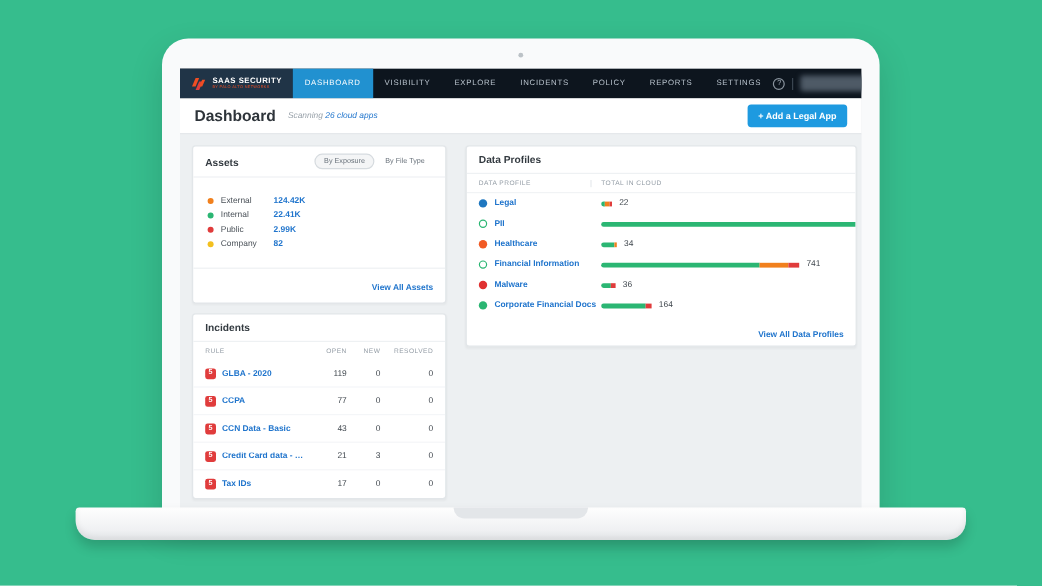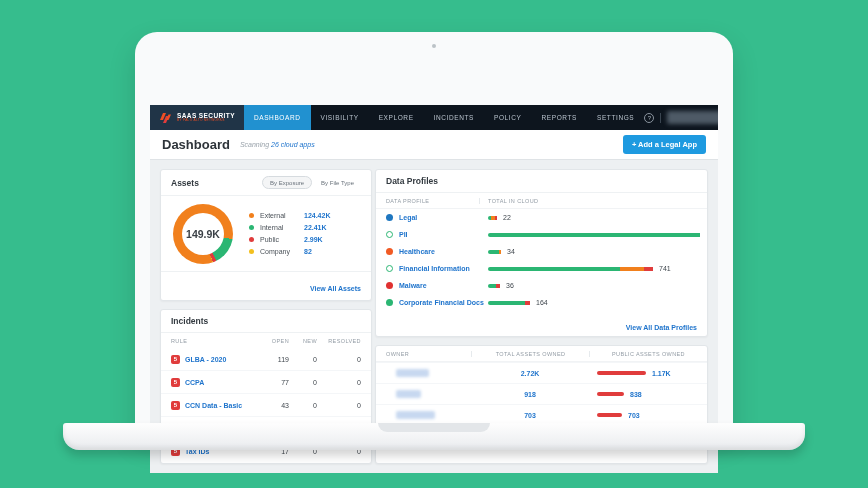--- a/index.html
+++ b/index.html
@@ -5,21 +5,21 @@
   * { margin:0; padding:0; box-sizing:border-box; }
   html,body { width:868px; height:488px; overflow:hidden; }
   body { background:#36bd8d; font-family:"Liberation Sans", sans-serif; position:relative; }
 
   
   .laptop-shell { position:absolute; left:135px; top:32px; width:598px; height:401px;
     background:#f9fafb; border-radius:22px 22px 8px 8px; box-shadow:0 12px 28px rgba(0,0,0,.14); }
   .webcam { position:absolute; top:12px; left:50%; transform:translateX(-50%);
     width:4px; height:4px; border-radius:50%; background:#bcc2c7; }
   .screen { position:absolute; left:15px; top:25px; width:568px; height:368px;
-    background:#edf0f2; overflow:hidden; display:flex; flex-direction:column;margin-top:48px; }
+    background:#edf0f2; overflow:hidden; display:flex; flex-direction:column; }
   .laptop-base { position:absolute; left:63px; top:423px; width:742px; height:27px;
     background:linear-gradient(#fefefe,#e9ebee); border-radius:3px 3px 16px 16px;
     box-shadow:0 6px 10px rgba(0,0,0,.17), inset 0 -3px 5px rgba(0,0,0,.07); }
   .base-notch { position:absolute; left:50%; top:0; transform:translateX(-50%);
     width:112px; height:9px; background:#e3e6e9; border-radius:0 0 9px 9px; }
 
   
   .navbar { height:25px; background:#0d151e; display:flex; align-items:stretch; flex:none; }
   .brand { background:#203447; display:flex; align-items:center; gap:5px; padding:0 9px; }
   .brand-logo { width:13px; height:12px; flex:none; }
@@ -38,23 +38,23 @@
   
   .page-header { height:30px; background:#fff; display:flex; align-items:center;
     padding:0 12px; border-bottom:1px solid #dfe3e6; flex:none; }
   .page-title { font-size:13px; font-weight:bold; color:#2e343a; }
   .scanning { margin-left:10px; font-style:italic; font-size:7px; color:#9aa3ab; }
   .scanning a, .link { color:#1f74cc; text-decoration:none; cursor:pointer; }
   .add-btn { margin-left:auto; background:#1e9ae0; color:#fff; font-size:7.5px; font-weight:bold;
     border:none; border-radius:3px; padding:5px 9px; cursor:pointer; }
 
   
-  .content { flex:1; display:flex; gap:3px; padding:9px 10px; overflow:hidden; }
+  .content { flex:1; display:flex; gap:16px; padding:9px 10px; overflow:hidden; }
   .col-left { width:212px; flex:none; display:flex; flex-direction:column; gap:8px; }
-  .col-right { flex:1; display:flex; flex-direction:column; gap:8px; min-width:0;justify-content:flex-end; }
+  .col-right { flex:1; display:flex; flex-direction:row; gap:8px; min-width:0; }
   .card { background:#fff; border:1px solid #e2e6e9; border-radius:3px;
     box-shadow:0 1px 2px rgba(0,0,0,.04); display:flex; flex-direction:column; overflow:hidden; }
   .card-head { display:flex; align-items:center; justify-content:space-between;
     padding:6px 10px; border-bottom:1px solid #eef1f3; flex:none; }
   .card-title { font-size:8.5px; font-weight:bold; color:#333a40; }
   .pill-group { display:flex; align-items:center; gap:2px; }
   .pill { font-size:6px; color:#6a737c; padding:2.5px 7px; border-radius:9px; cursor:pointer; white-space:nowrap; }
   .pill.selected { background:#f4f5f6; border:1px solid #d6dbdf; }
   .card-foot { border-top:1px solid #eef1f3; padding:5px 10px; text-align:right; flex:none; }
   .card-foot .link, .foot-link { font-size:7px; font-weight:bold; }
@@ -166,23 +166,20 @@
 
         <div class="card" id="assets-card">
           <div class="card-head">
             <span class="card-title">Assets</span>
             <span class="pill-group">
               <span class="pill selected">By Exposure</span>
               <span class="pill">By File Type</span>
             </span>
           </div>
           <div class="assets-body">
-            <div class="donut" style="background: conic-gradient(from 100deg, rgb(43, 182, 115) 0%, rgb(43, 182, 115) 14.9%, rgb(224, 60, 60) 14.9%, rgb(224, 60, 60) 16.9%, rgb(243, 192, 31) 16.9%, rgb(243, 192, 31) 17%, rgb(241, 128, 29) 17%, rgb(241, 128, 29) 100%);">
-              <span class="donut-total">149.9K</span>
-            </div>
             <div class="legend">
               <div class="legend-row">
                 <span class="legend-dot" style="background: rgb(241, 128, 29);"></span>
                 <span class="legend-label">External</span>
                 <a class="legend-value link">124.42K</a>
               </div>
               <div class="legend-row">
                 <span class="legend-dot" style="background: rgb(43, 182, 115);"></span>
                 <span class="legend-label">Internal</span>
                 <a class="legend-value link">22.41K</a>

